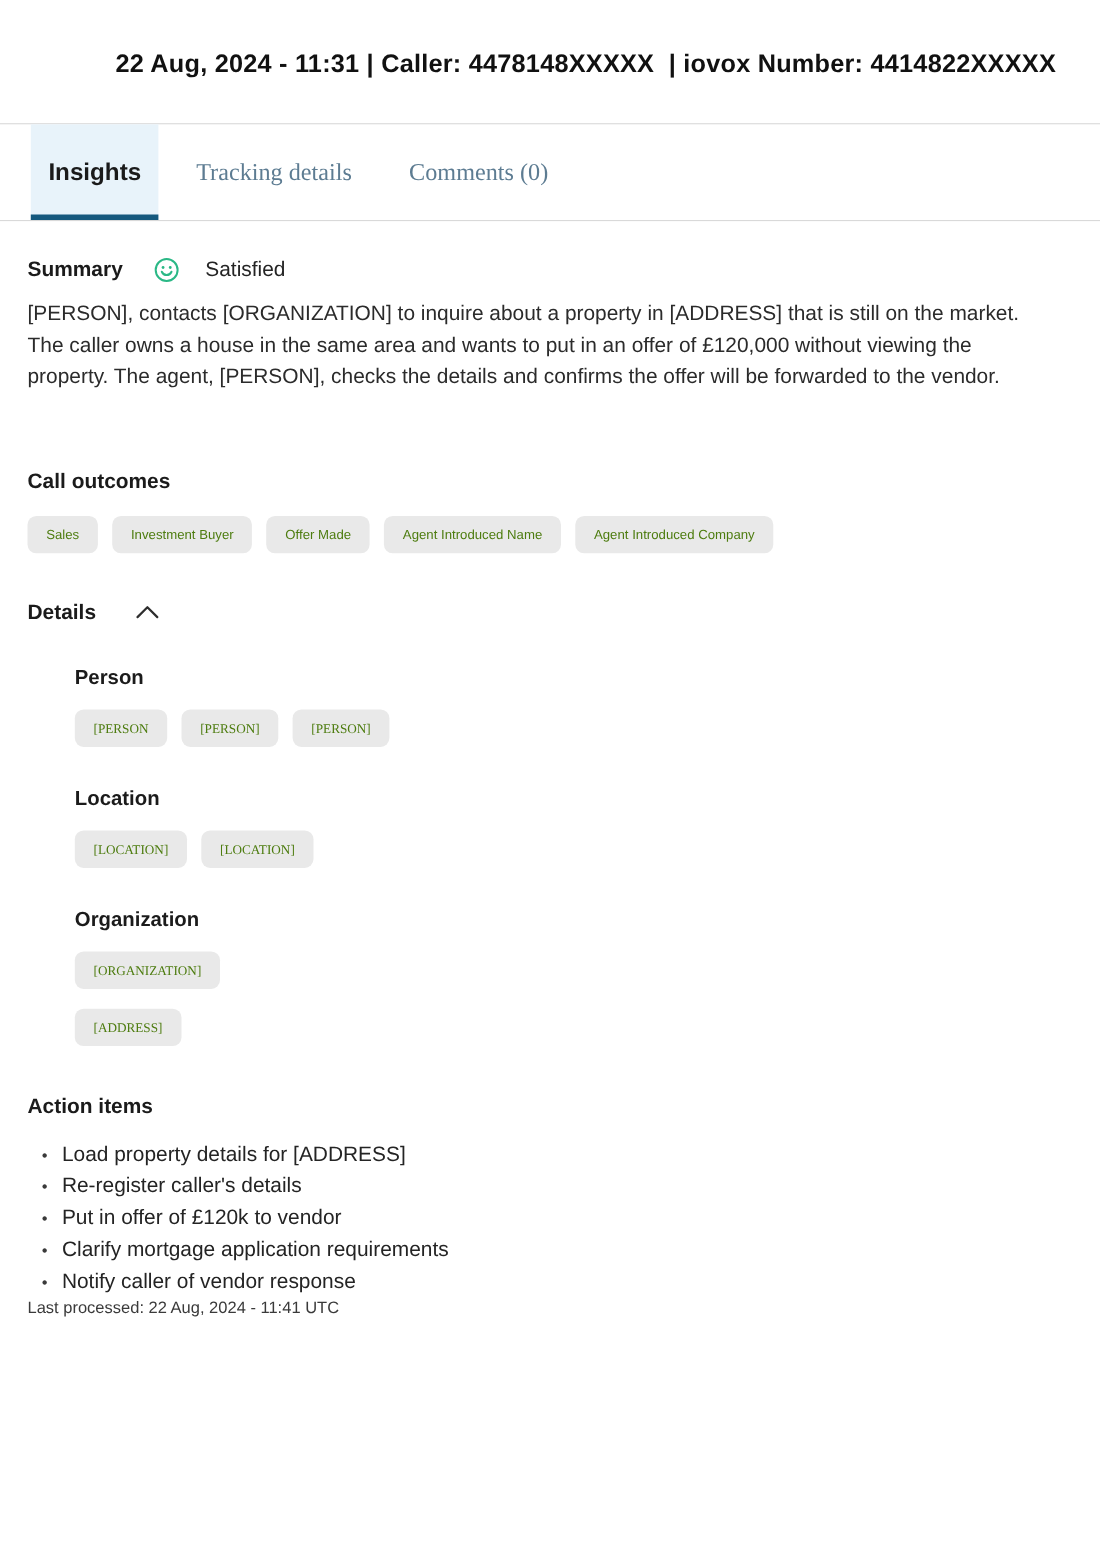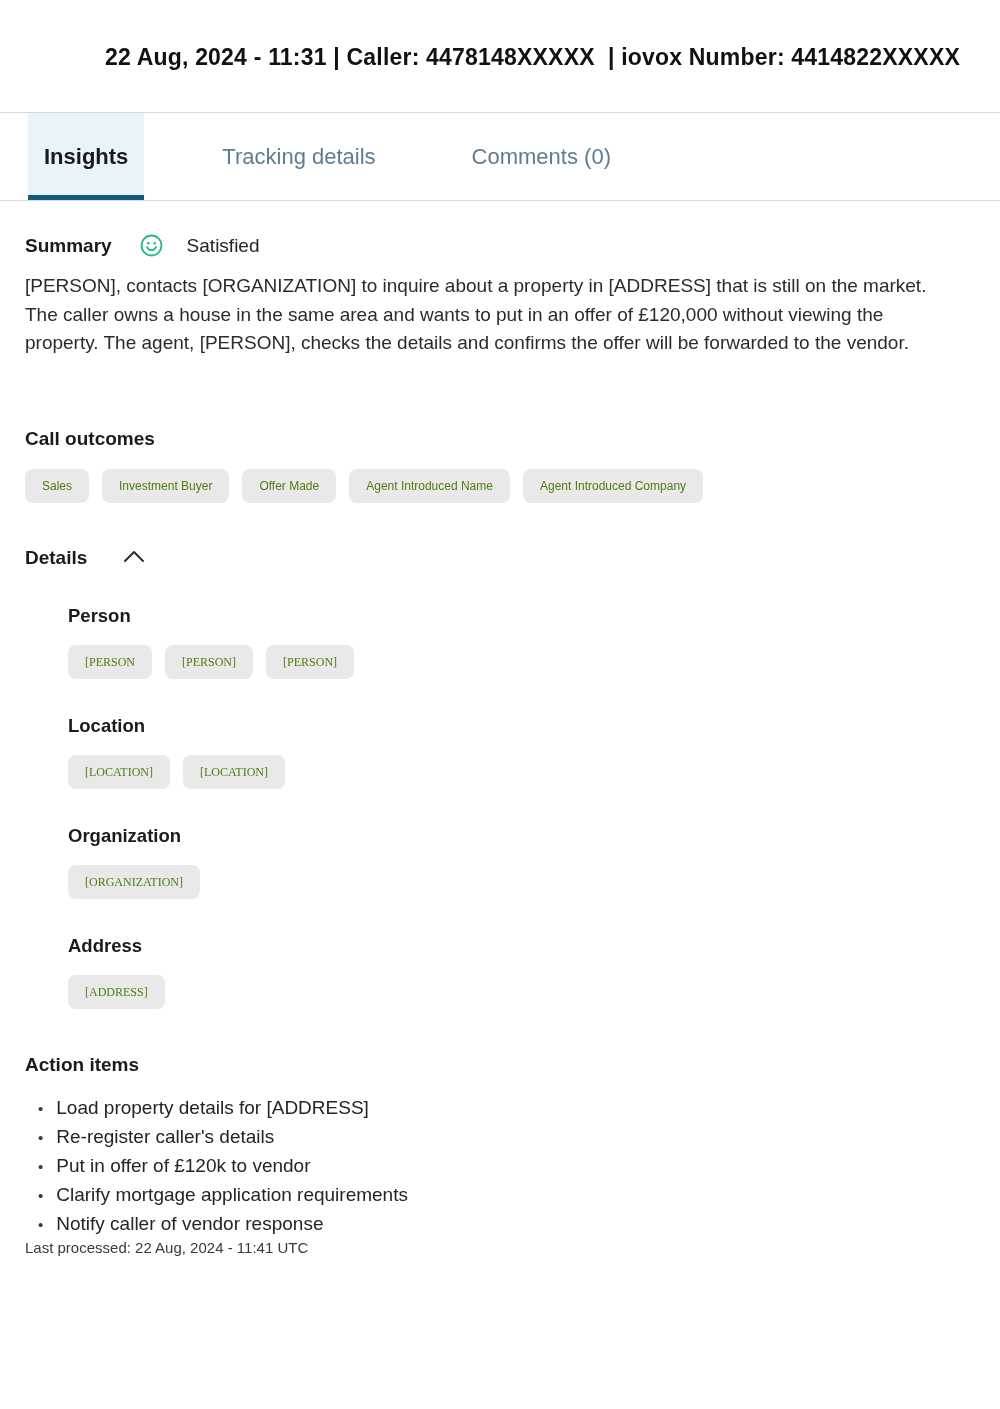--- a/index.html
+++ b/index.html
@@ -33,21 +33,20 @@
   }
   .divider-top { margin-top: 41px; }
 
   
   .tabbar {
     height: 88px;
     display: flex;
     align-items: stretch;
     padding-left: 28px;
     border-bottom: 1px solid #d9d9d9;
-    gap: 44px;
   }
   .tab {
     display: flex;
     align-items: center;
     padding: 0 18px;
     font-size: 22px;
     color: #5d7c92;
     cursor: pointer;
     position: relative;
     background: transparent;
@@ -60,21 +59,21 @@
     font-weight: 600;
     padding: 0 16px;
   }
   .tab.active::after {
     content: "";
     position: absolute;
     left: 0; right: 0; bottom: 0;
     height: 5px;
     background: #15597e;
   }
-  .tab + .tab { margin-left: 16px; }
+  .tab + .tab { margin-left: 16px; font-family: Liberation Serif, serif; }
 
   
   .content { padding: 0 25px; }
 
   .summary-row {
     margin-top: 33px;
     display: flex;
     align-items: center;
     gap: 24px;
   }
@@ -226,21 +225,20 @@
     <div class="chip-wrap group-chips">
       <span class="chip">[LOCATION]</span>
       <span class="chip">[LOCATION]</span>
     </div>
 
     <div class="group-label">Organization</div>
     <div class="chip-wrap group-chips">
       <span class="chip">[ORGANIZATION]</span>
     </div>
 
-    <div class="group-label">Address</div>
     <div class="chip-wrap group-chips">
       <span class="chip">[ADDRESS]</span>
     </div>
 
   </div>
 
   <div class="section-heading action-heading">Action items</div>
   <ul class="action-list">
     <li>
       <span class="bullet">•</span>

